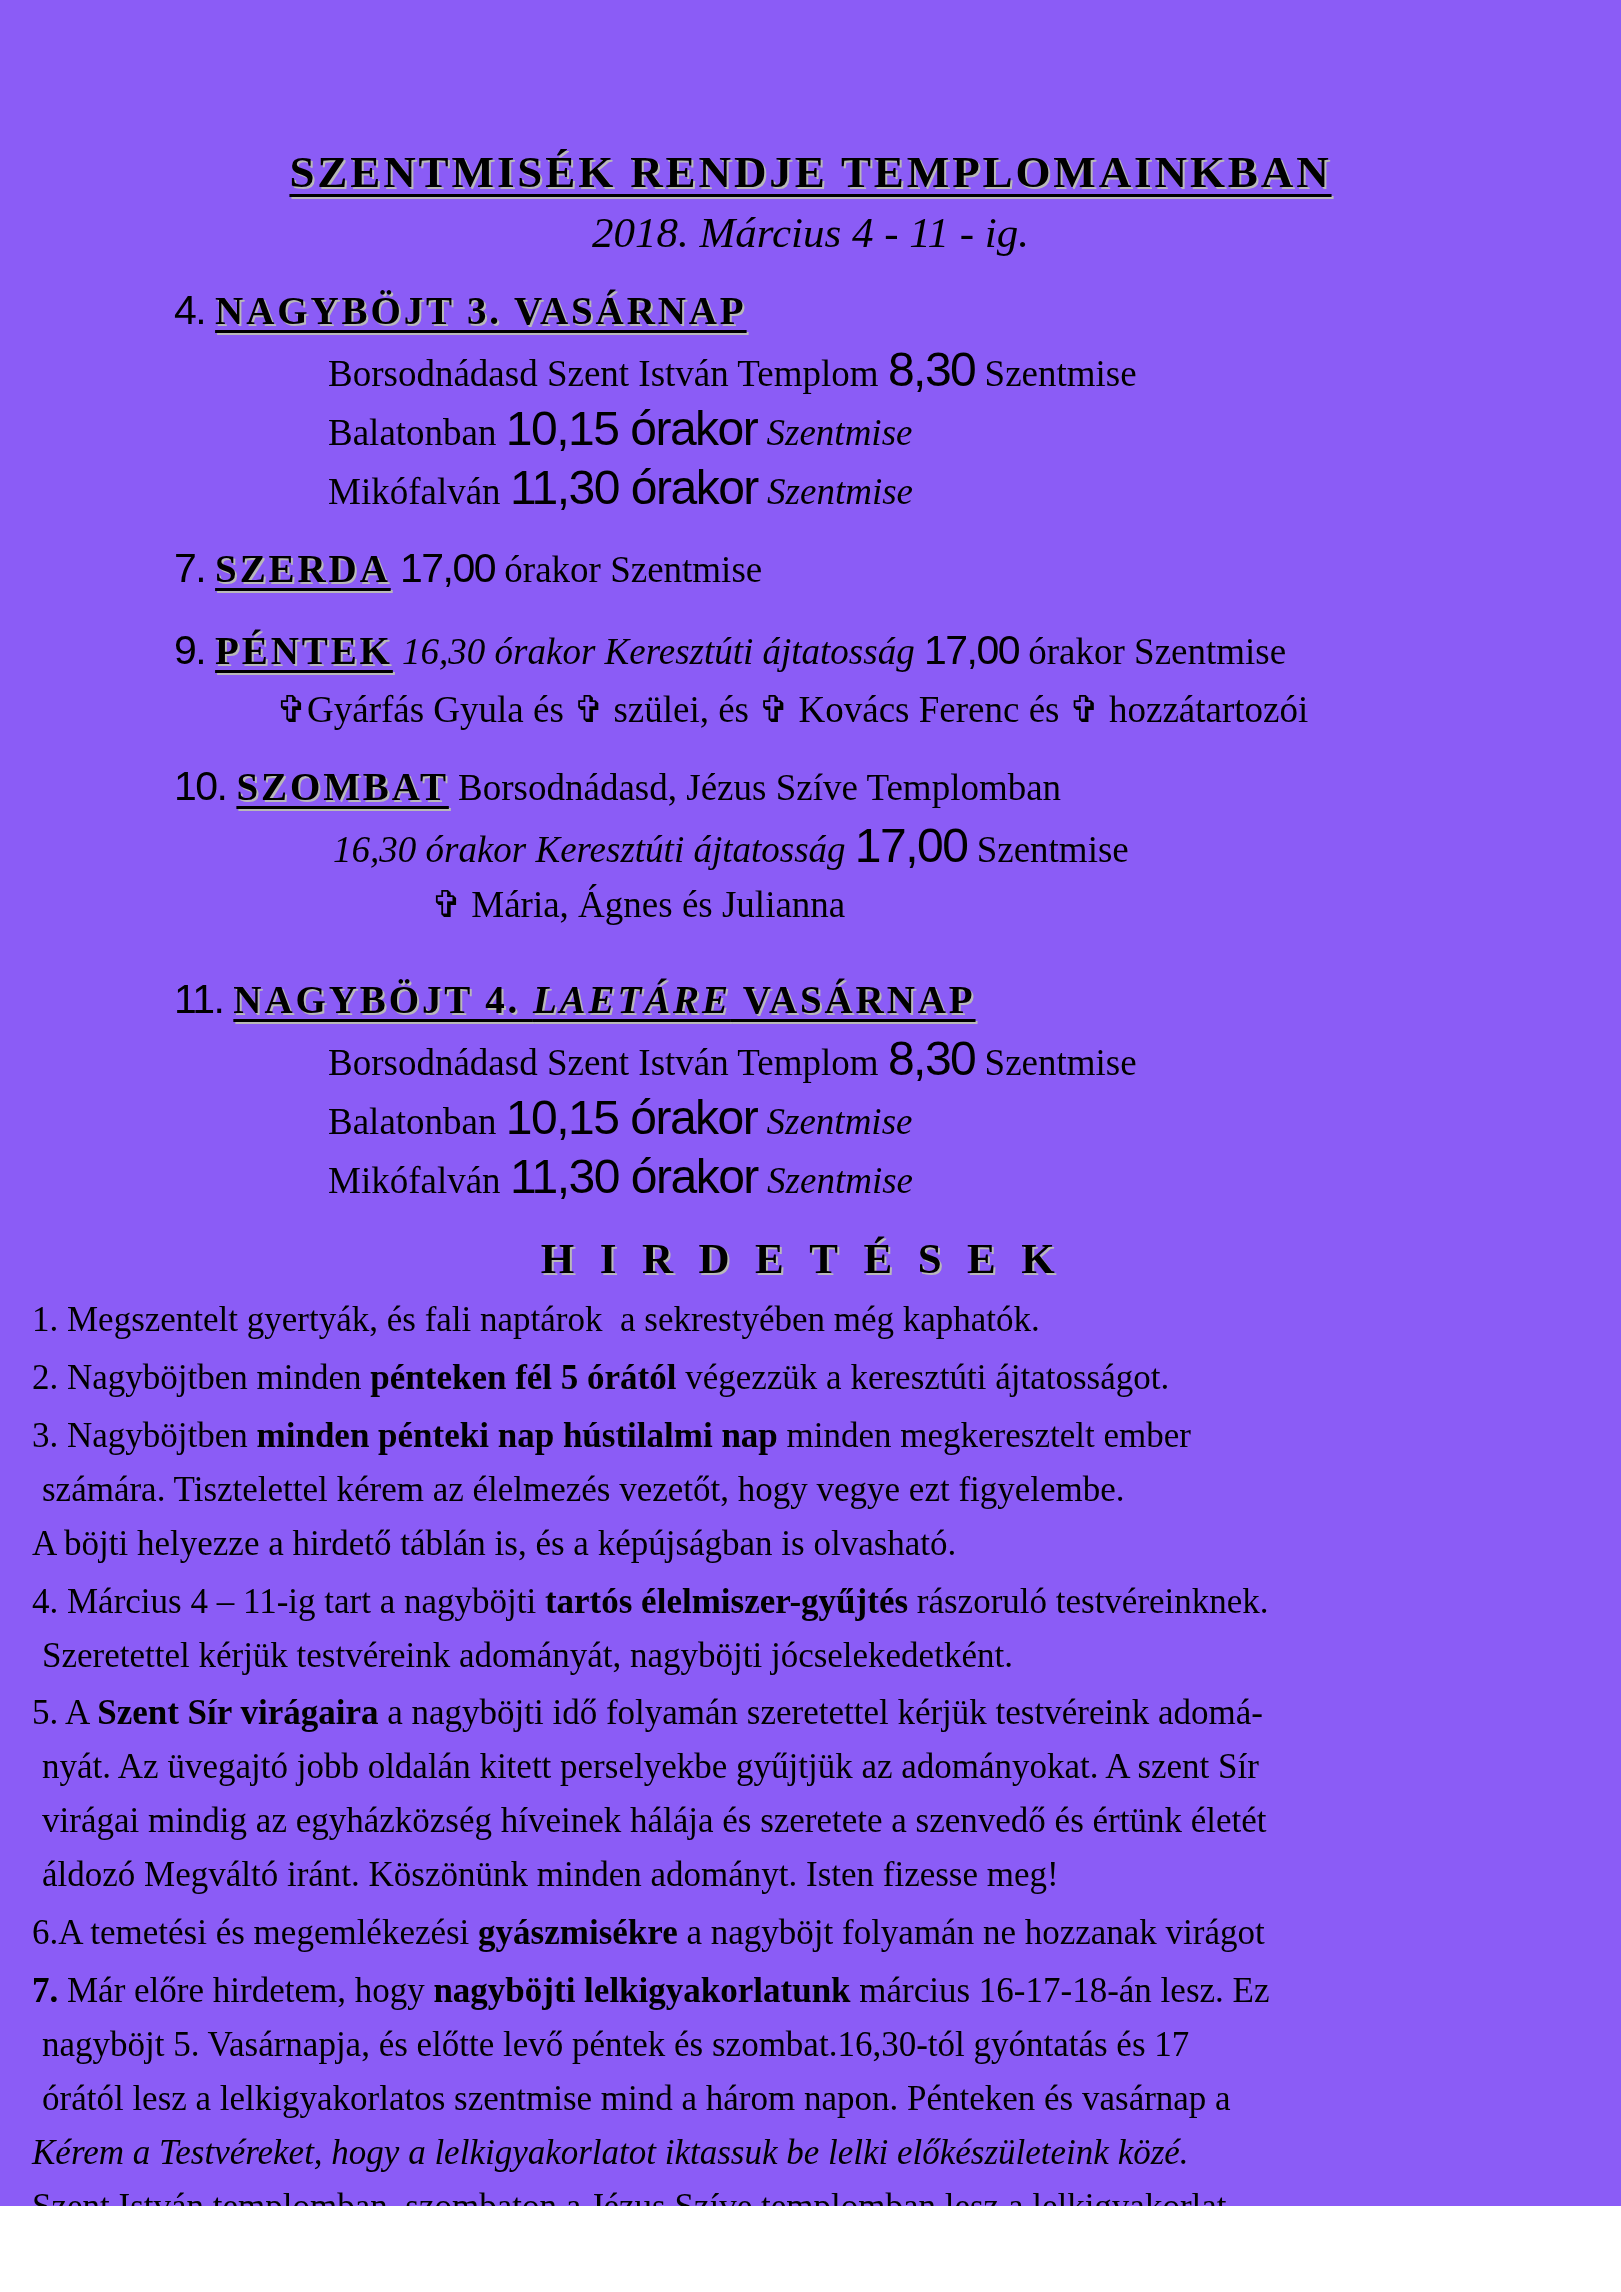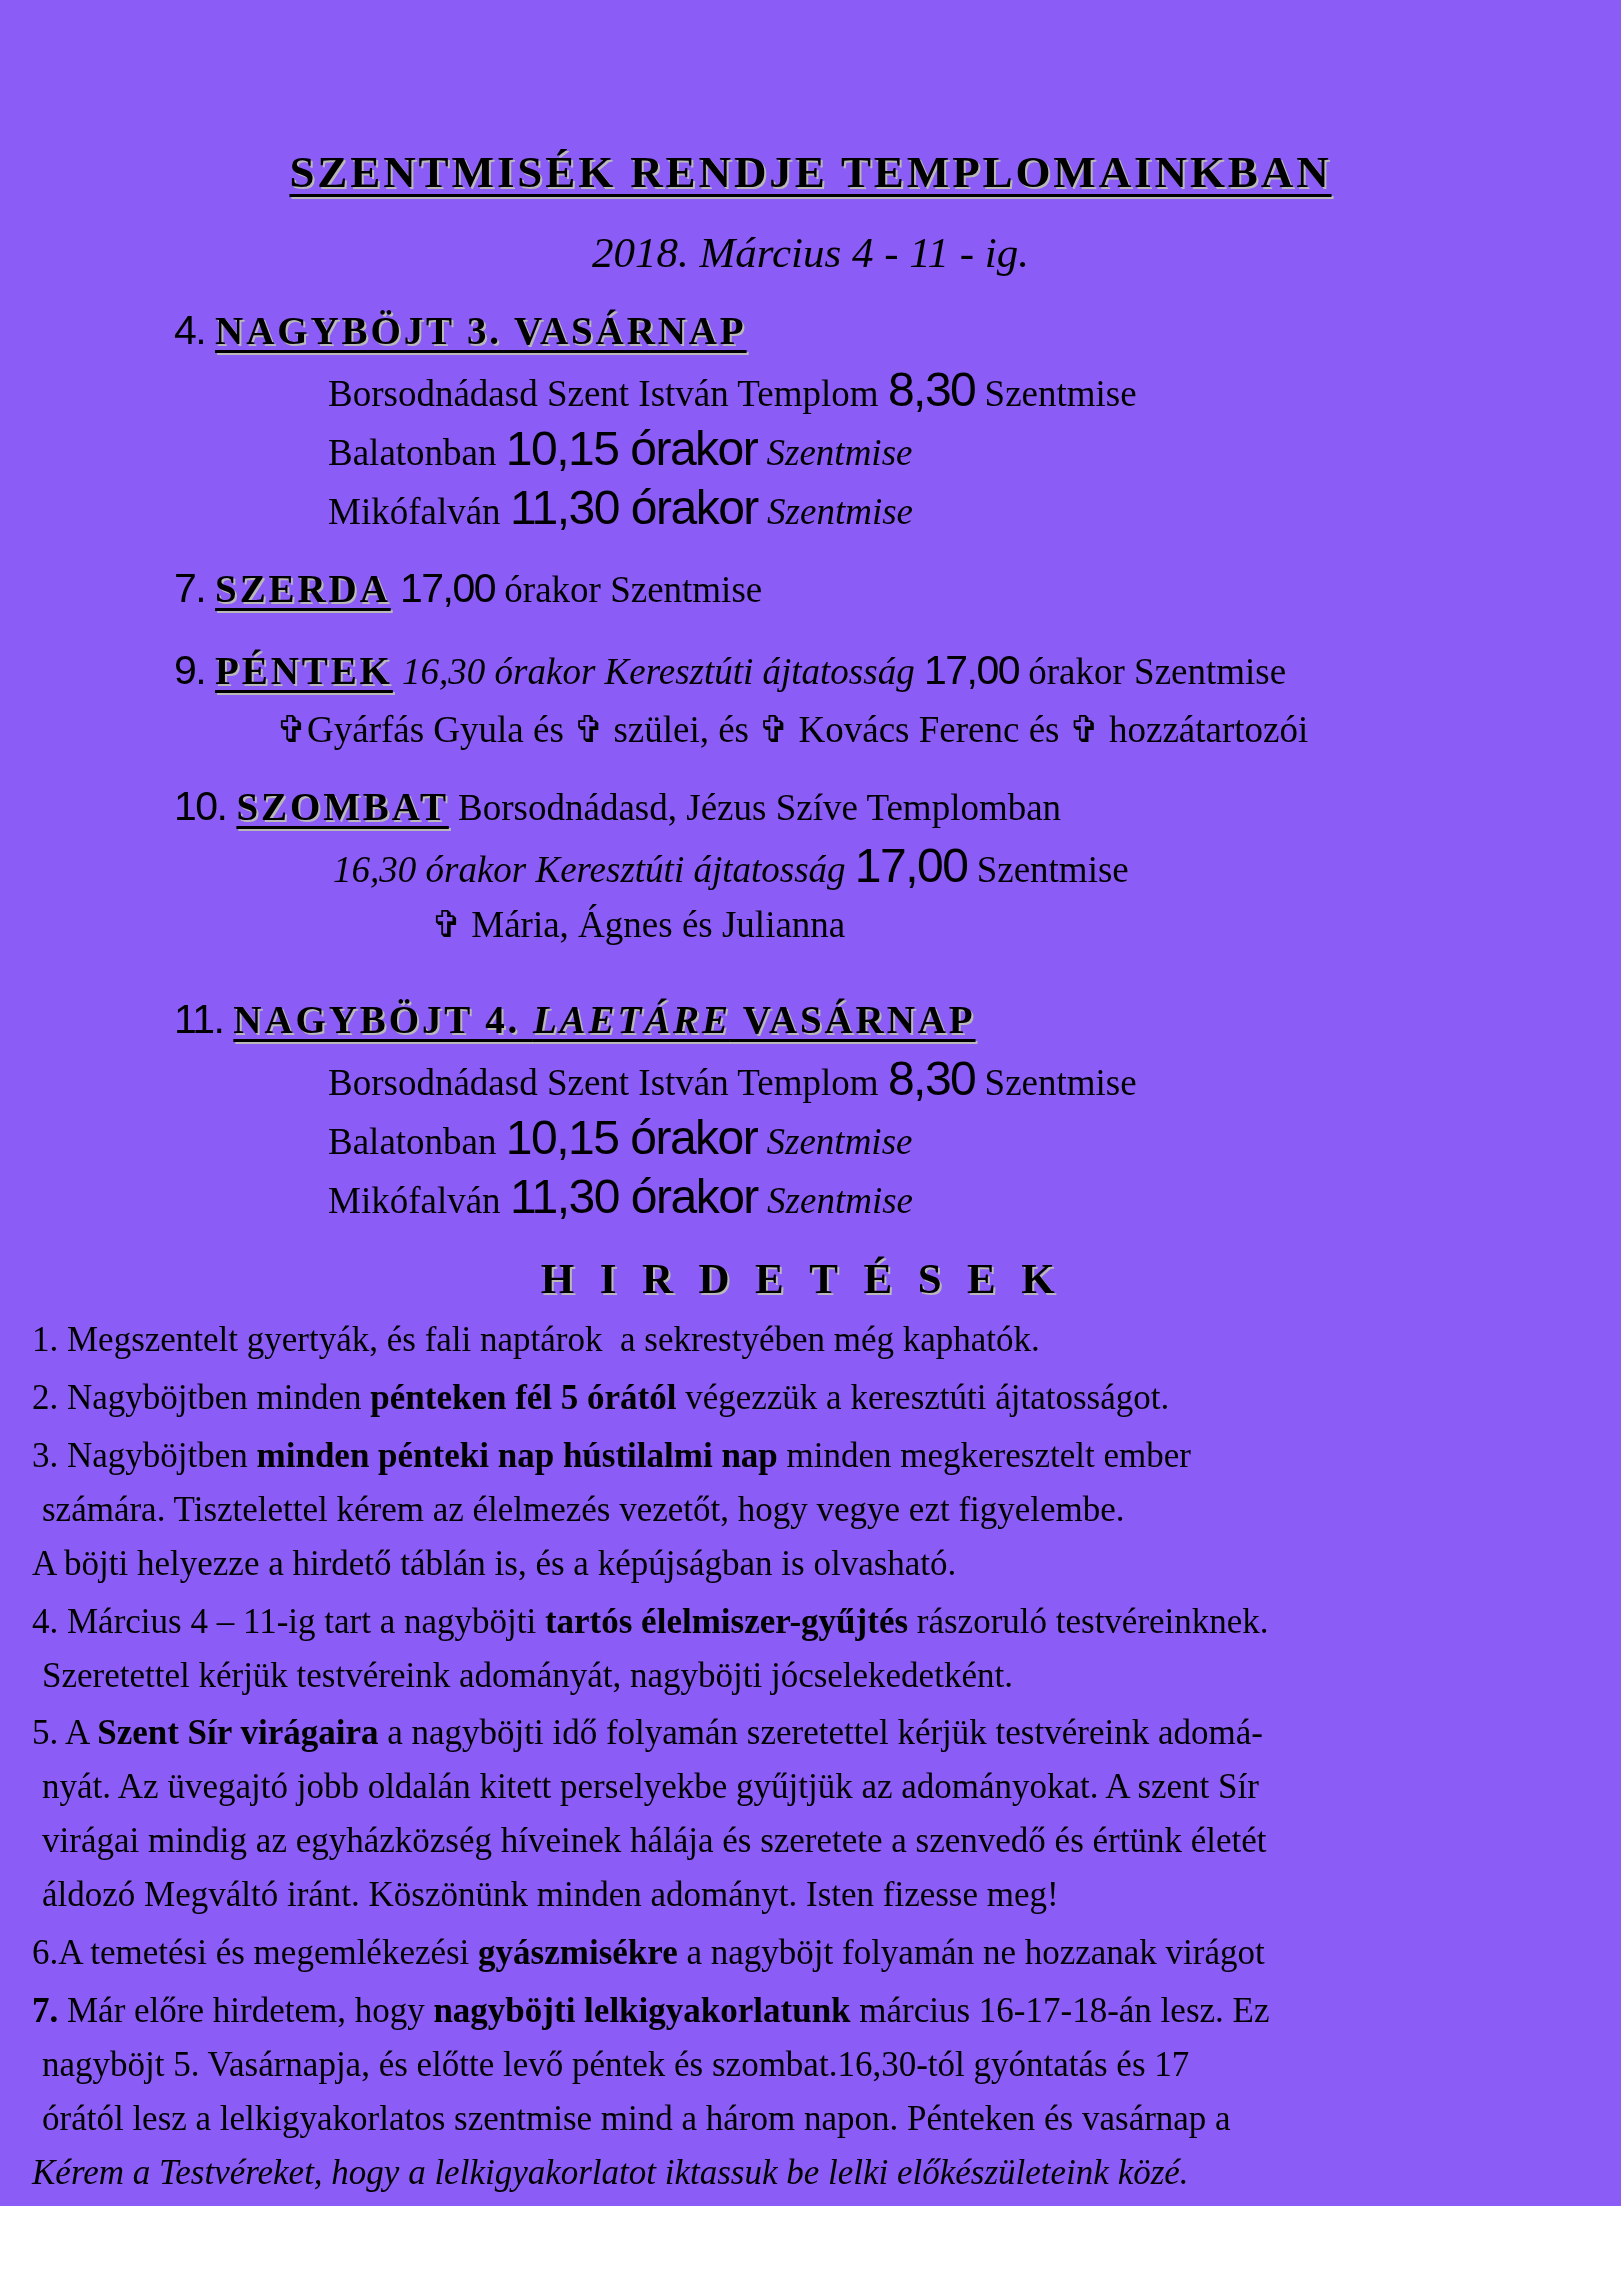--- a/index.html
+++ b/index.html
@@ -20,21 +20,21 @@
     font-size:45px;
     line-height:55px;
     letter-spacing:2.9px;
     text-decoration:underline;
     text-underline-offset:6.9px;
     text-decoration-thickness:2.9px;
     text-shadow:2px 2px 0 #b9b9b9;
     font-weight:bold;
   }
   .subtitle{
-    margin-top:25px;
+    margin-top:5px;
     text-align:center;
     font-style:italic;
     font-size:43px;
     line-height:55px;
   }
   .hird{
     margin-top:19.6px;
     text-align:center;
     font-size:43px;
     line-height:61px;

